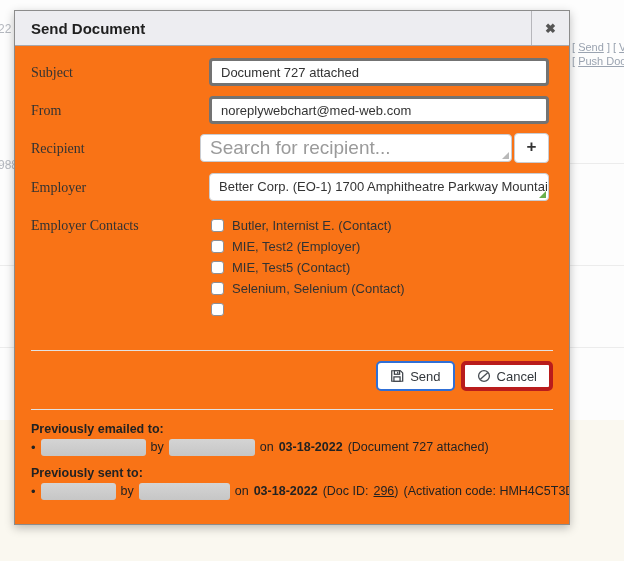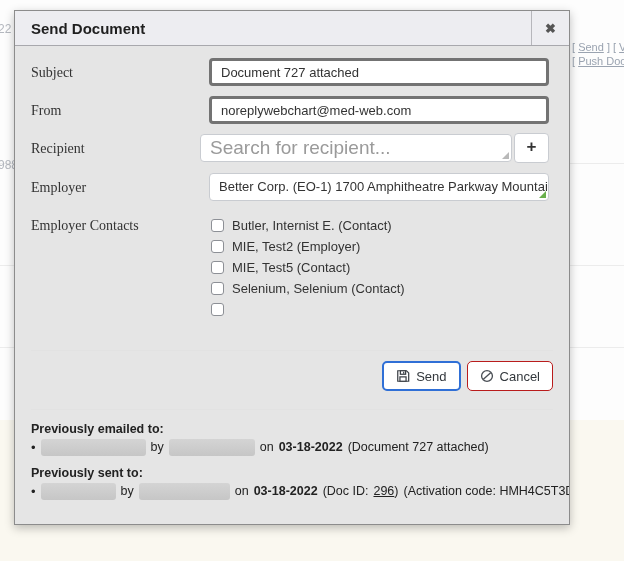--- a/index.html
+++ b/index.html
@@ -24,21 +24,21 @@
   .bg-num.n2 { left: -2px; top: 158px; }
   .bg-links {
     position: absolute; left: 572px; top: 40px; width: 60px;
     font-size: 11px; color: #9aa3b0; line-height: 14px; white-space: nowrap; overflow: hidden;
   }
   .bg-links a { color: #9aa3b0; text-decoration: underline; cursor: pointer; }
 
   
   .modal {
     position: absolute; left: 14px; top: 10px; width: 556px; height: 515px;
-    background: #e5e5e5; border: 1px solid #8c8c8c;
+    background: #f97316; border: 1px solid #8c8c8c;
     box-shadow: 0 3px 9px rgba(0,0,0,0.25);
     overflow: hidden;
   }
   .modal-header {
     height: 35px; background: #ededf1; border-bottom: 1px solid #a8a8ad;
     display: flex; align-items: stretch;
   }
   .modal-title {
     flex: 1; display: flex; align-items: center; padding-left: 16px;
     font-size: 15px; font-weight: bold; color: #1f1f1f;
@@ -96,21 +96,21 @@
   .modal-footer {
     margin: 30px 16px 0 16px; border-top: 1px solid #e2e2e2;
     padding: 10px 0 10px 0; display: flex; justify-content: flex-end; gap: 6px;
   }
   .btn {
     height: 30px; border-radius: 5px; background: #fff; font-family: "Liberation Sans", sans-serif;
     font-size: 13px; color: #33383d; display: inline-flex; align-items: center; gap: 6px;
     padding: 0 12px; cursor: pointer;
   }
   .btn-send { border: 2px solid #2f6fd6; }
-  .btn-cancel { border: 1px solid #b91c1c; }
+  .btn-cancel { border: 4px solid #b91c1c; }
   .btn svg { display: block; }
 
   .history-divider { margin: 8px 16px 0 16px; border-top: 1px solid #e2e2e2; }
   .history { padding: 12px 16px 0 16px; font-size: 12.5px; color: #222; }
   .history-heading { font-weight: bold; font-size: 12.5px; margin-bottom: 2px; }
   .history-line { display: flex; align-items: center; gap: 5px; height: 18px; margin-bottom: 10px; white-space: nowrap; }
   .bullet { font-size: 13px; line-height: 1; }
   .redacted {
     height: 17px; border-radius: 3px;
     background: linear-gradient(180deg, #d4d4d4 0%, #c6c6c6 100%);

